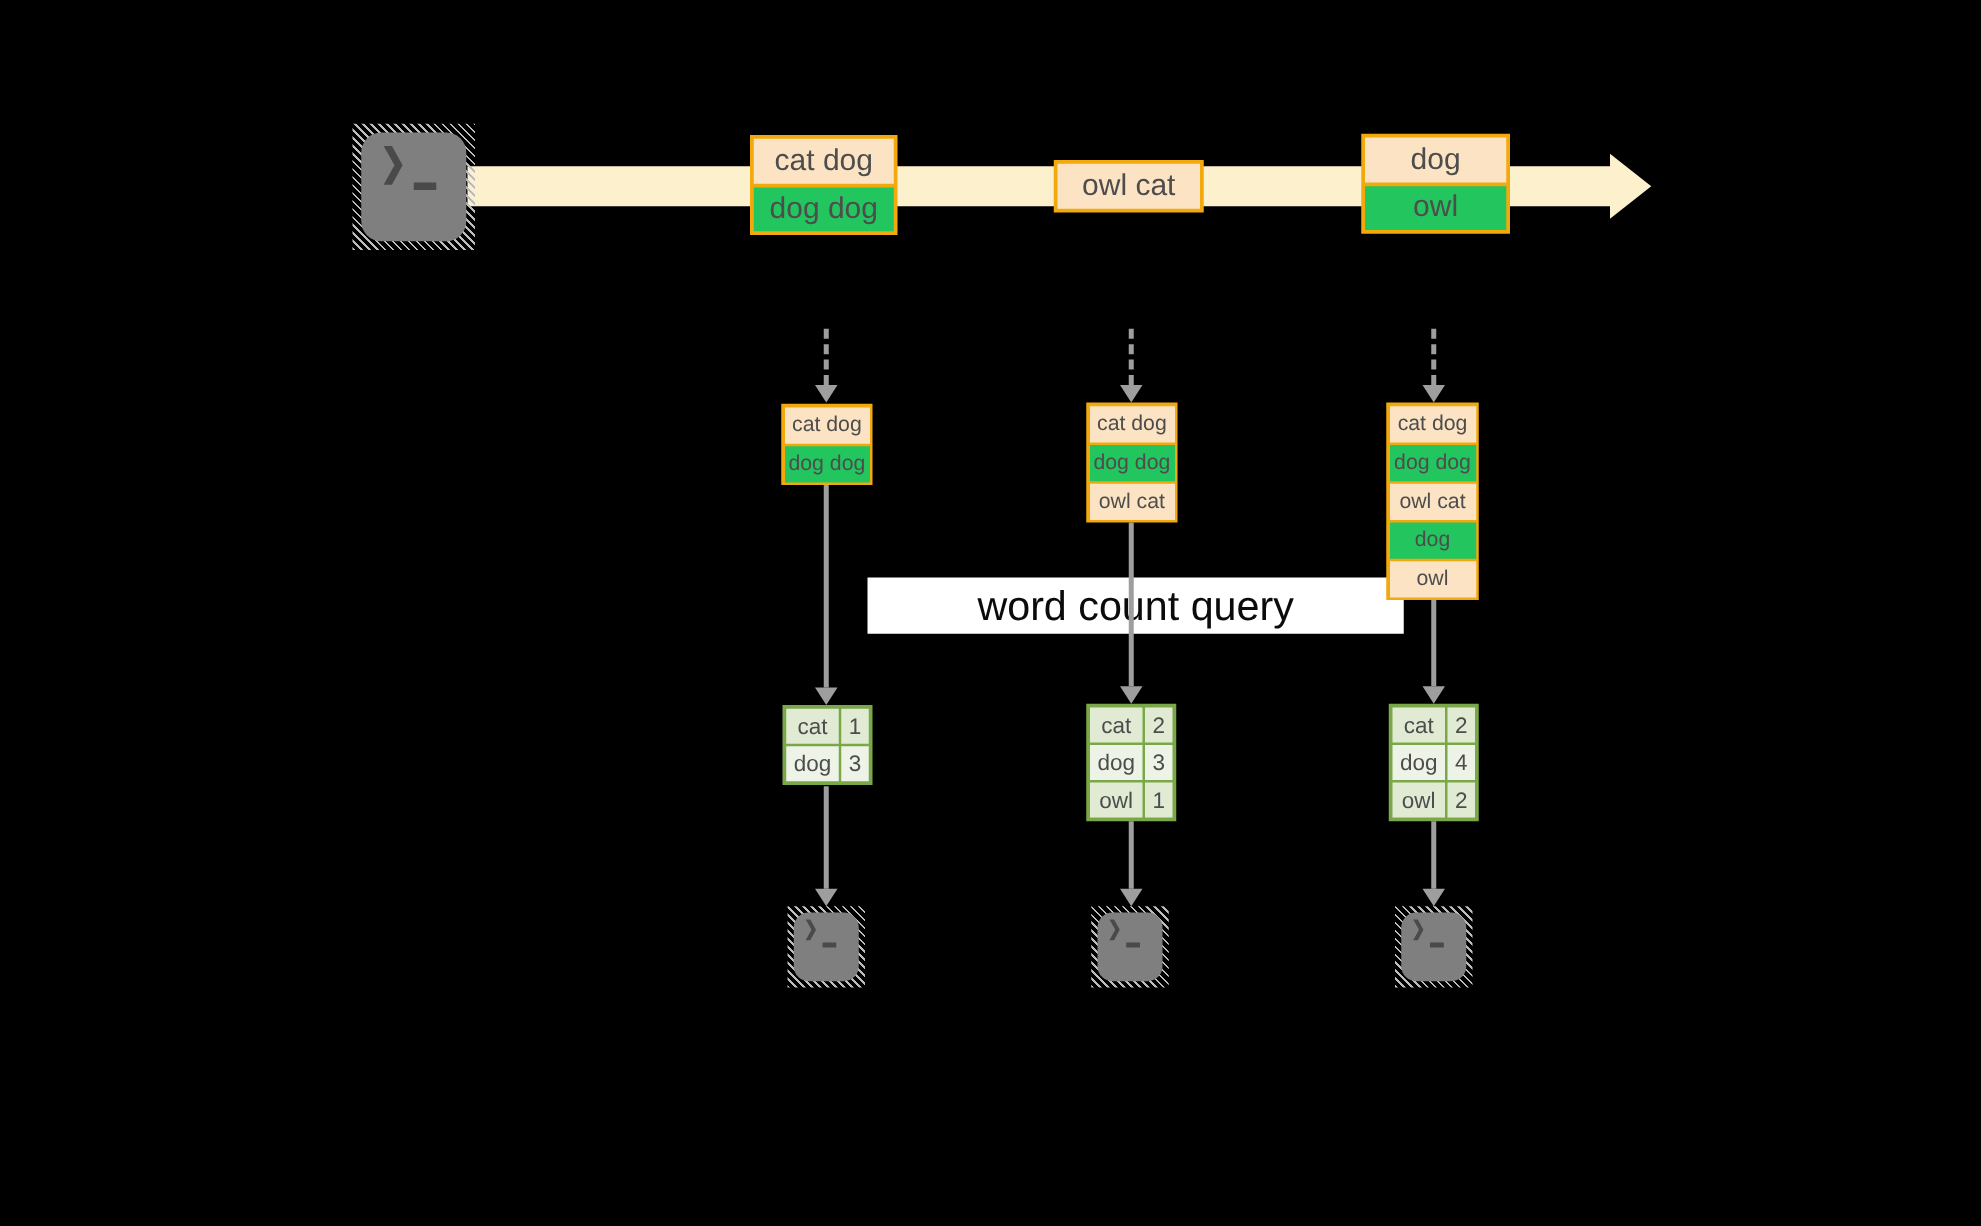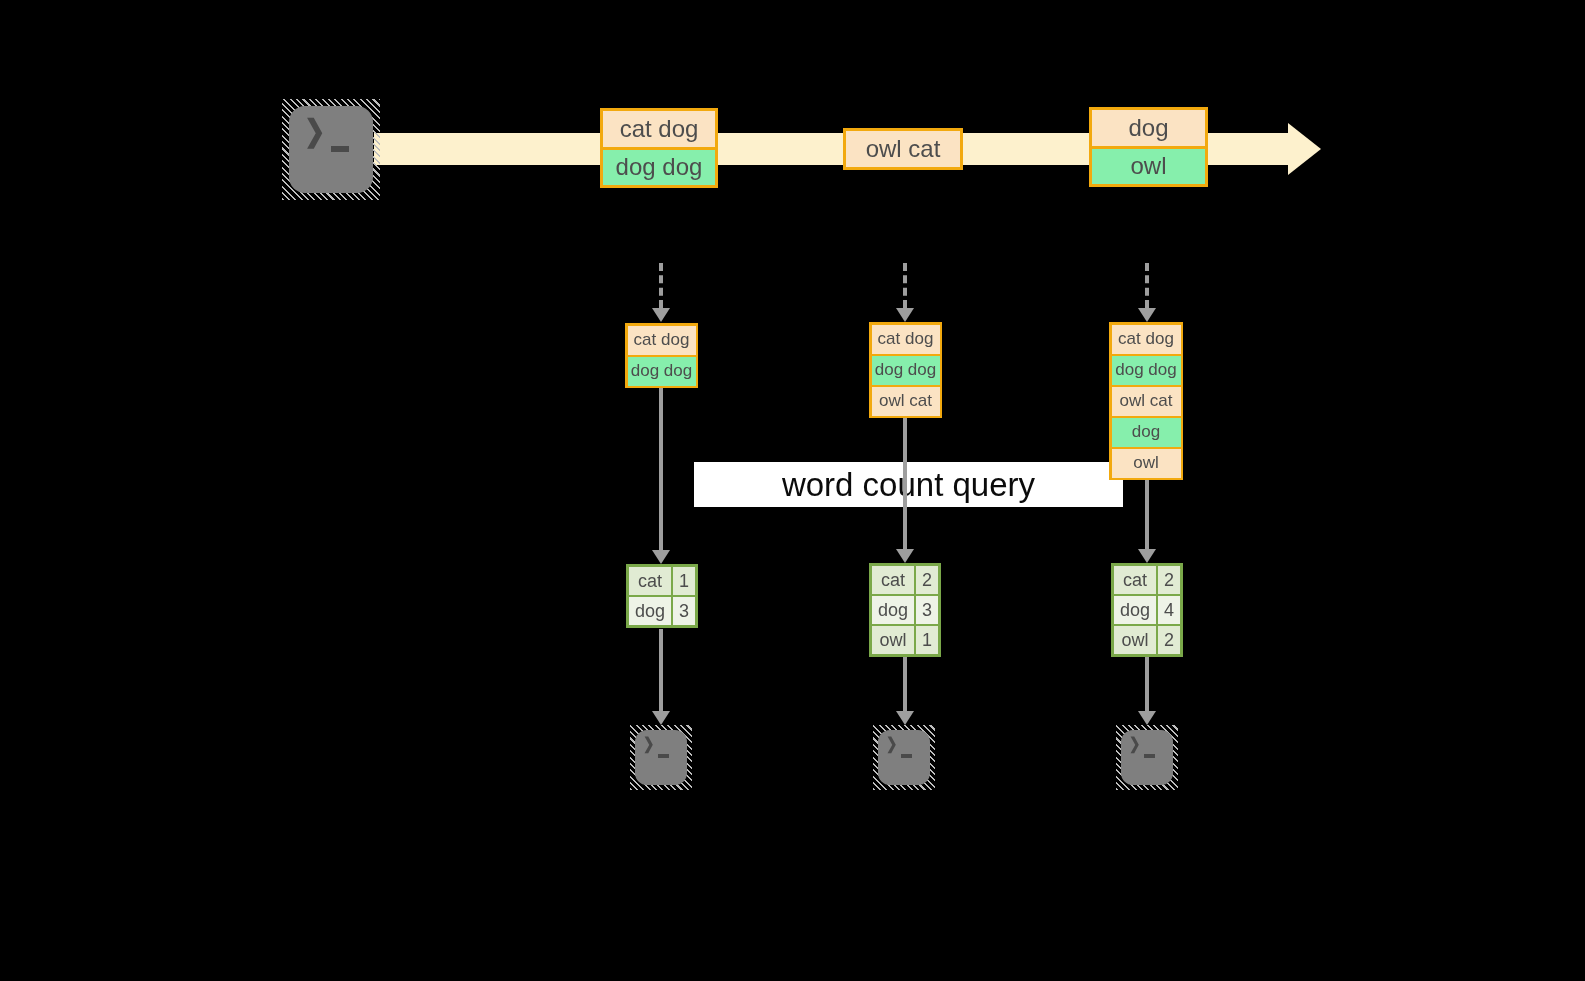--- a/index.html
+++ b/index.html
@@ -25,21 +25,21 @@
   .term-small .ubar { left:23px; top:24px; width:11px; height:4px; }
   
   .obox { position:absolute; background:#F2A90E; box-sizing:border-box;
     display:flex; flex-direction:column; padding:3px; gap:3px; }
   .obox .cell { flex:1; display:flex; align-items:center; justify-content:center;
     color:#4d4d4d; }
   .ebox .cell { font-size:24px; }
   .stack { padding:2.5px; gap:2px; }
   .stack .cell { font-size:17px; flex:0 0 29px; }
   .f-dark  { background:#FBE3C3; }
-  .f-light { background:#86efac; }
+  .f-light { background:#22c55e; }
   
   .query { position:absolute; left:694px; top:462px; width:429px; height:45px; background:#FFFFFF;
     display:flex; align-items:center; justify-content:center;
     font-size:33px; font-weight:300; color:#0b0b0b; z-index:1; }
   
   .gtable { position:absolute; background:#7AA849; box-sizing:border-box; z-index:2;
     display:grid; grid-template-columns:42px 22px; gap:2px; padding:3px; }
   .gtable .cell { height:28px; display:flex; align-items:center; justify-content:center;
     font-size:18px; color:#4d4d4d; }
   .g-dark  { background:#E1EBD3; }

